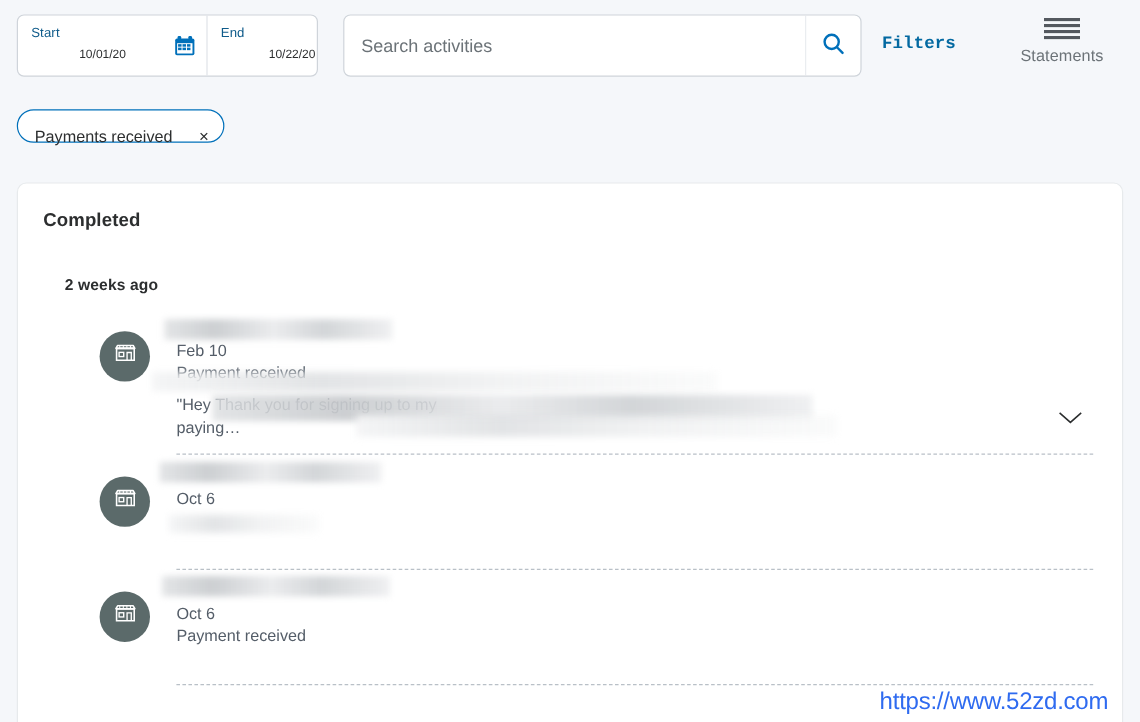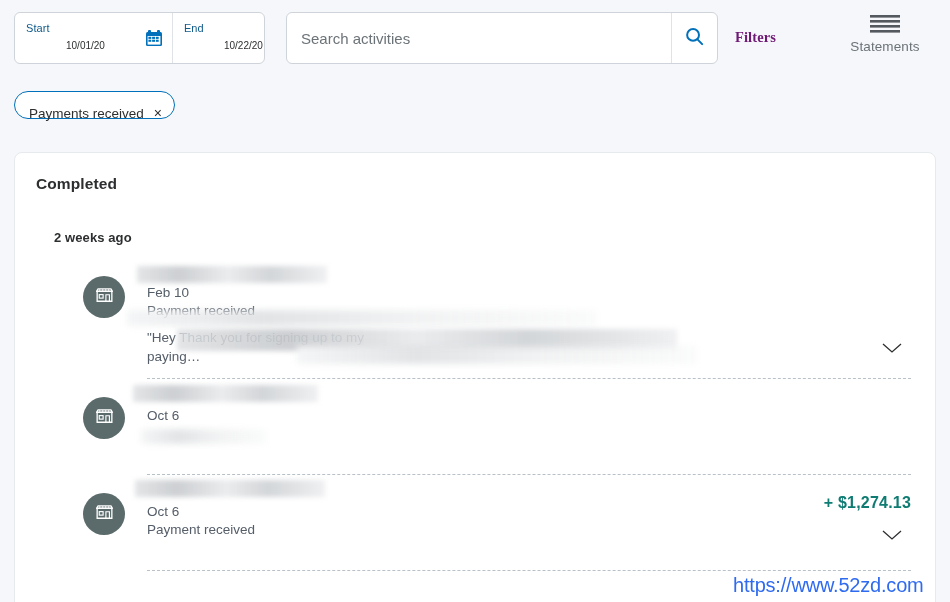--- a/index.html
+++ b/index.html
@@ -63,39 +63,39 @@
     border-left: 1px solid #dfe3e8;
     background: transparent;
     display: flex; align-items: center; justify-content: center;
     cursor: pointer;
     border-radius: 0 5px 5px 0;
     padding: 0;
   }
 
   .filters-btn {
     position: absolute; left: 735px; top: 29px;
-    font-size: 14.5px; font-weight: bold; color: #701a75;
+    font-size: 14.5px; font-weight: bold; color: #0369a1;
     background: none; border: 0; padding: 0; cursor: pointer;
-    font-family: Liberation Serif, serif;
+    font-family: Liberation Mono, monospace;
     letter-spacing: .1px;
   }
 
   .statements {
     position: absolute; left: 840px; top: 14px;
     width: 90px;
     display: flex; flex-direction: column; align-items: center;
     cursor: pointer;
   }
   .stmt-icon { width: 30px; height: 20px; display: block; }
   .stmt-label { font-size: 13.5px; color: #6c7378; margin-top: 5px; letter-spacing: .1px; }
 
   
   .chiprow { position: absolute; top: 91px; left: 14px; }
   .chip {
-    display: inline-flex; align-items: center; gap: 10px;
+    display: inline-flex; align-items: center; gap: 22px;
     height: 28px;
     padding: 16px 12px 0 14px;
     border: 1px solid #0070ba;
     border-radius: 16px;
     background: #ffffff;
     font-size: 13.5px; color: #2c2e2f;
     cursor: pointer;
   }
   .chip-x {
     font-size: 14px; color: #2c2e2f; line-height: 1;
@@ -362,30 +362,20 @@
               <path d="M13.6 18.5v-7.4h4v7.4" fill="none" stroke="#ffffff" stroke-width="1.3"></path>
             </svg>
           </span>
         </div>
         <div class="row-body" style="padding-top:10px;">
           <div class="merchant"></div>
           <div class="r-date">Oct 6</div>
           <div class="r-desc">Payment received</div>
           <div class="blur" style="left:-12px;top:5px;width:190px;height:17px;"></div>
         </div>
-        <div class="row-right">
-          <div class="amount" style="margin-top:18px;">+ $1,274.13</div>
-          <button class="expand-btn" style="top:50px;">
-            <span>
-              <svg viewBox="0 0 22 12" width="22" height="12" aria-hidden="true">
-                <polyline points="2,2 11,10 20,2" fill="none" stroke="#2c2e2f" stroke-width="1.3"></polyline>
-              </svg>
-            </span>
-          </button>
-        </div>
       </div>
       <div class="divider"></div>
 
     </div>
   </div>
 
   <div class="watermark">https://www.52zd.com</div>
 </div>
 
 </body></html>

